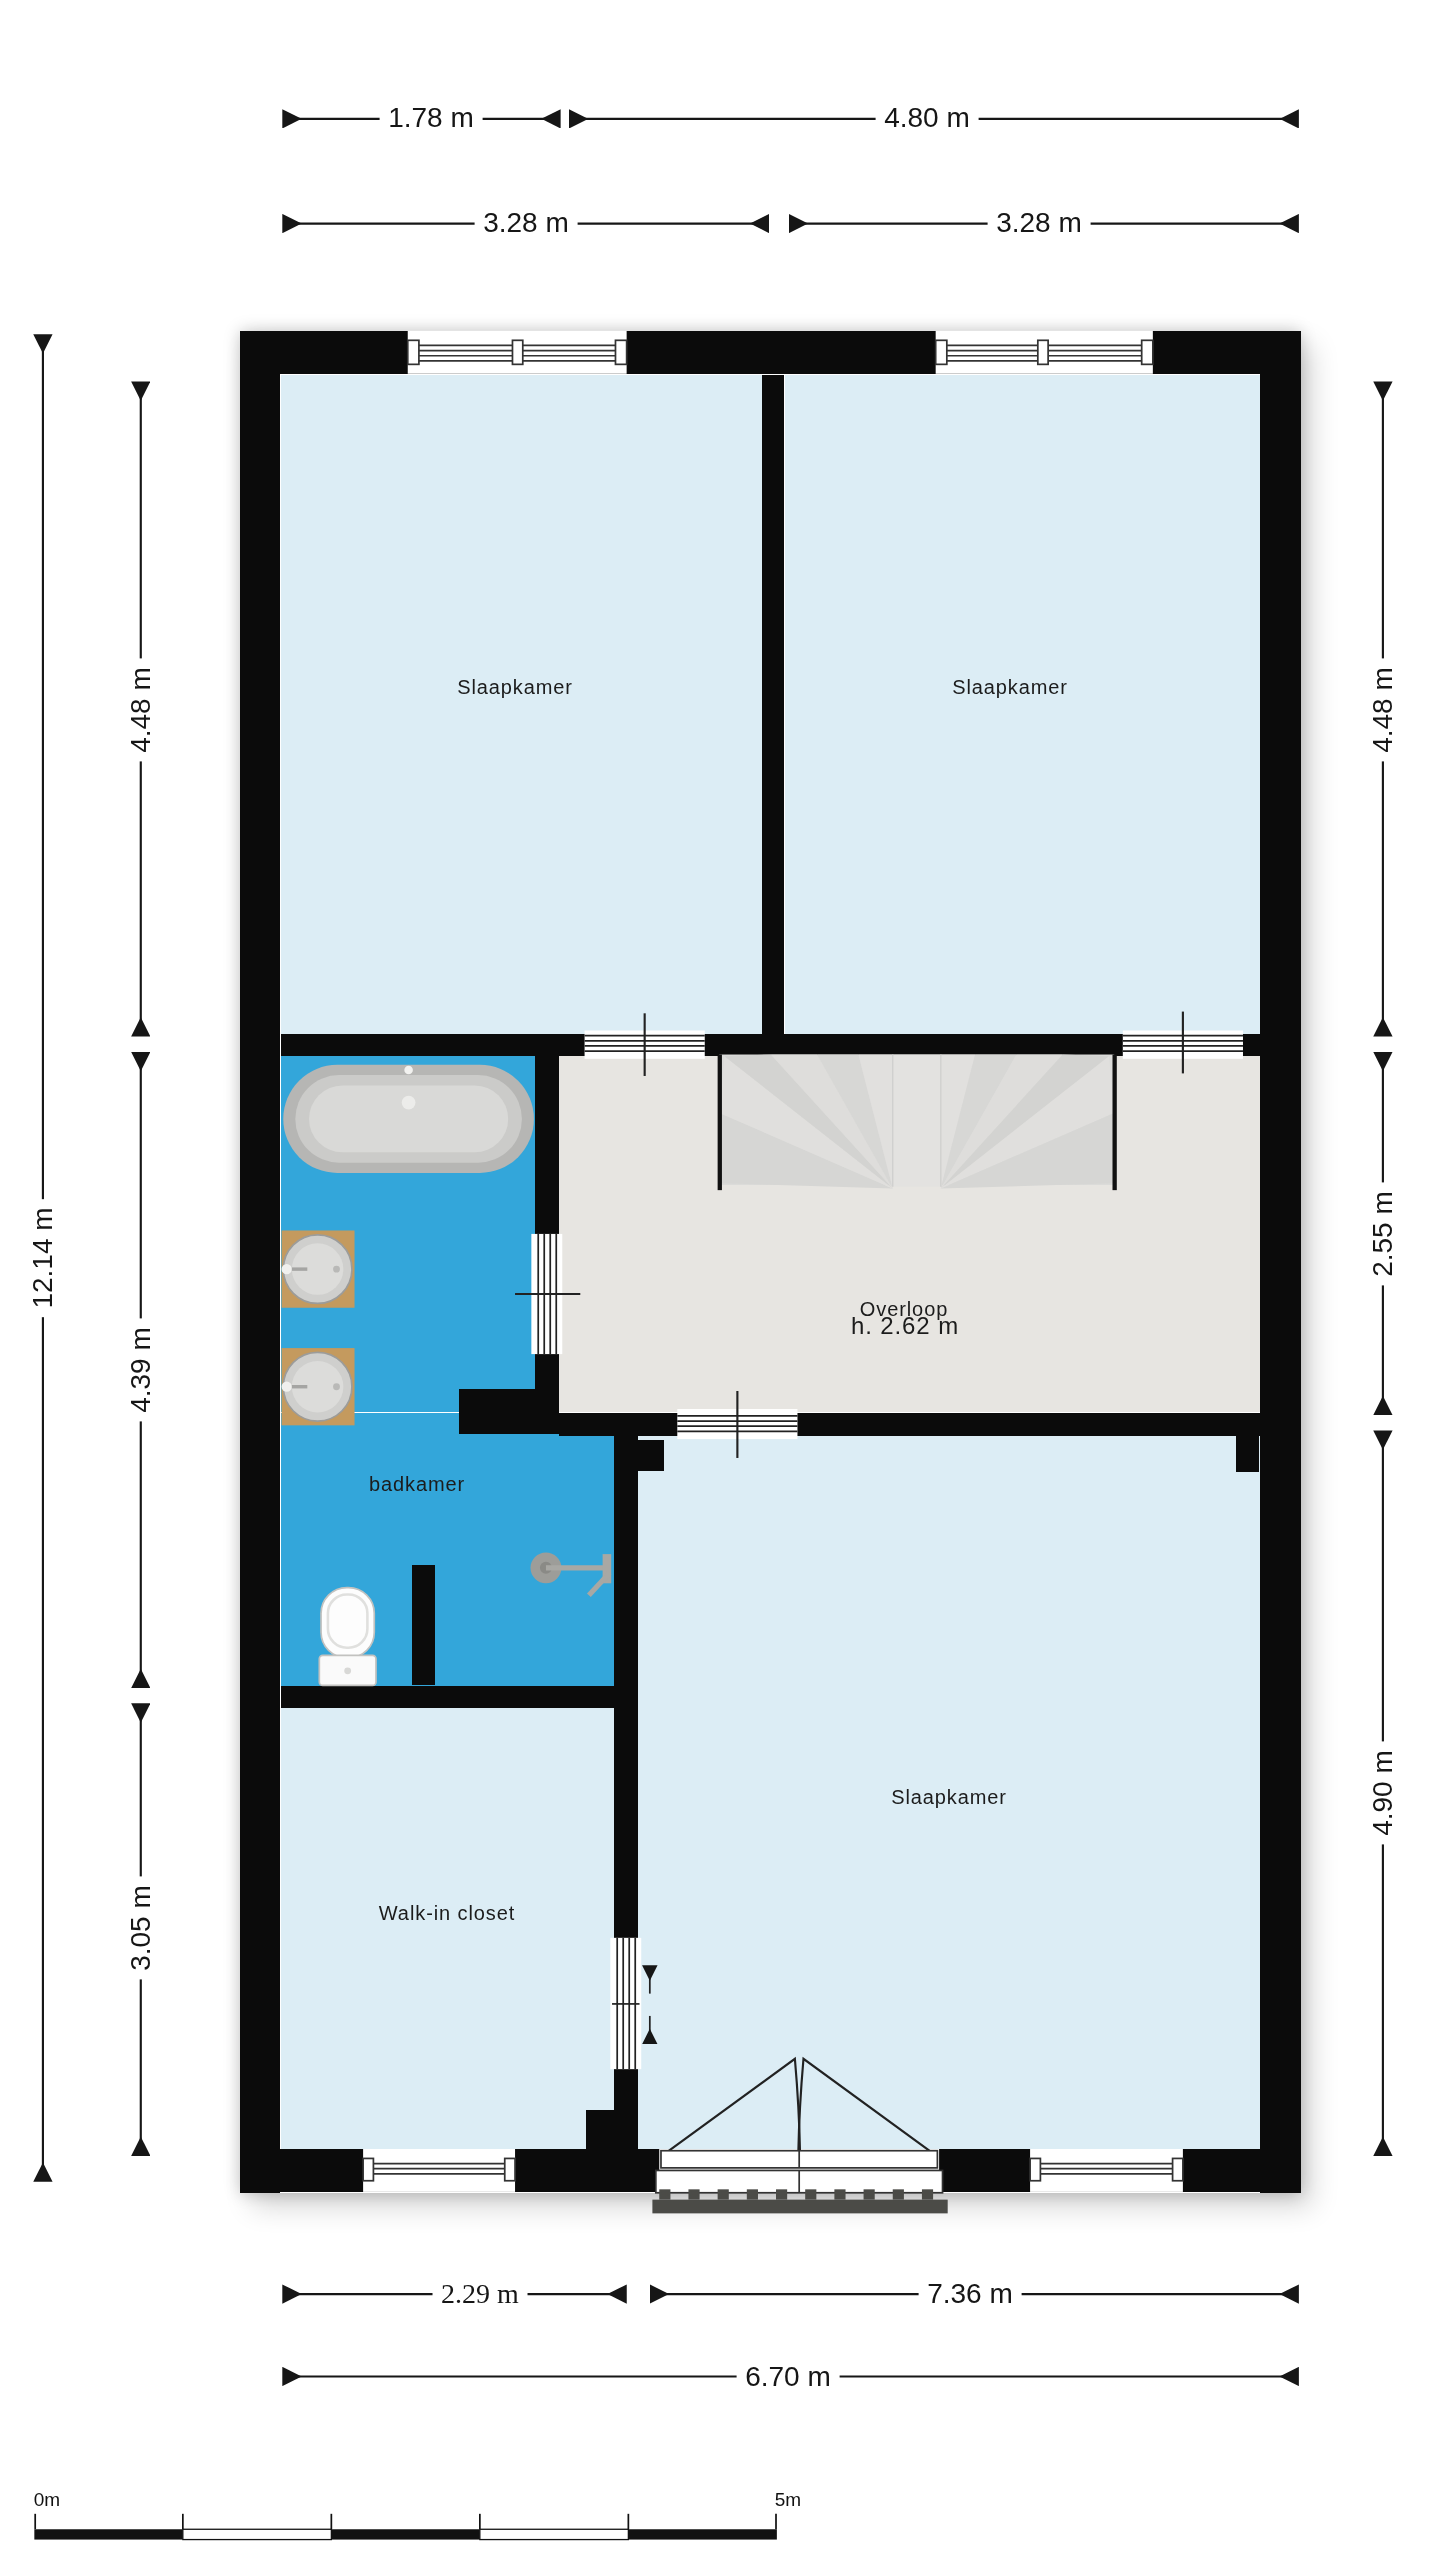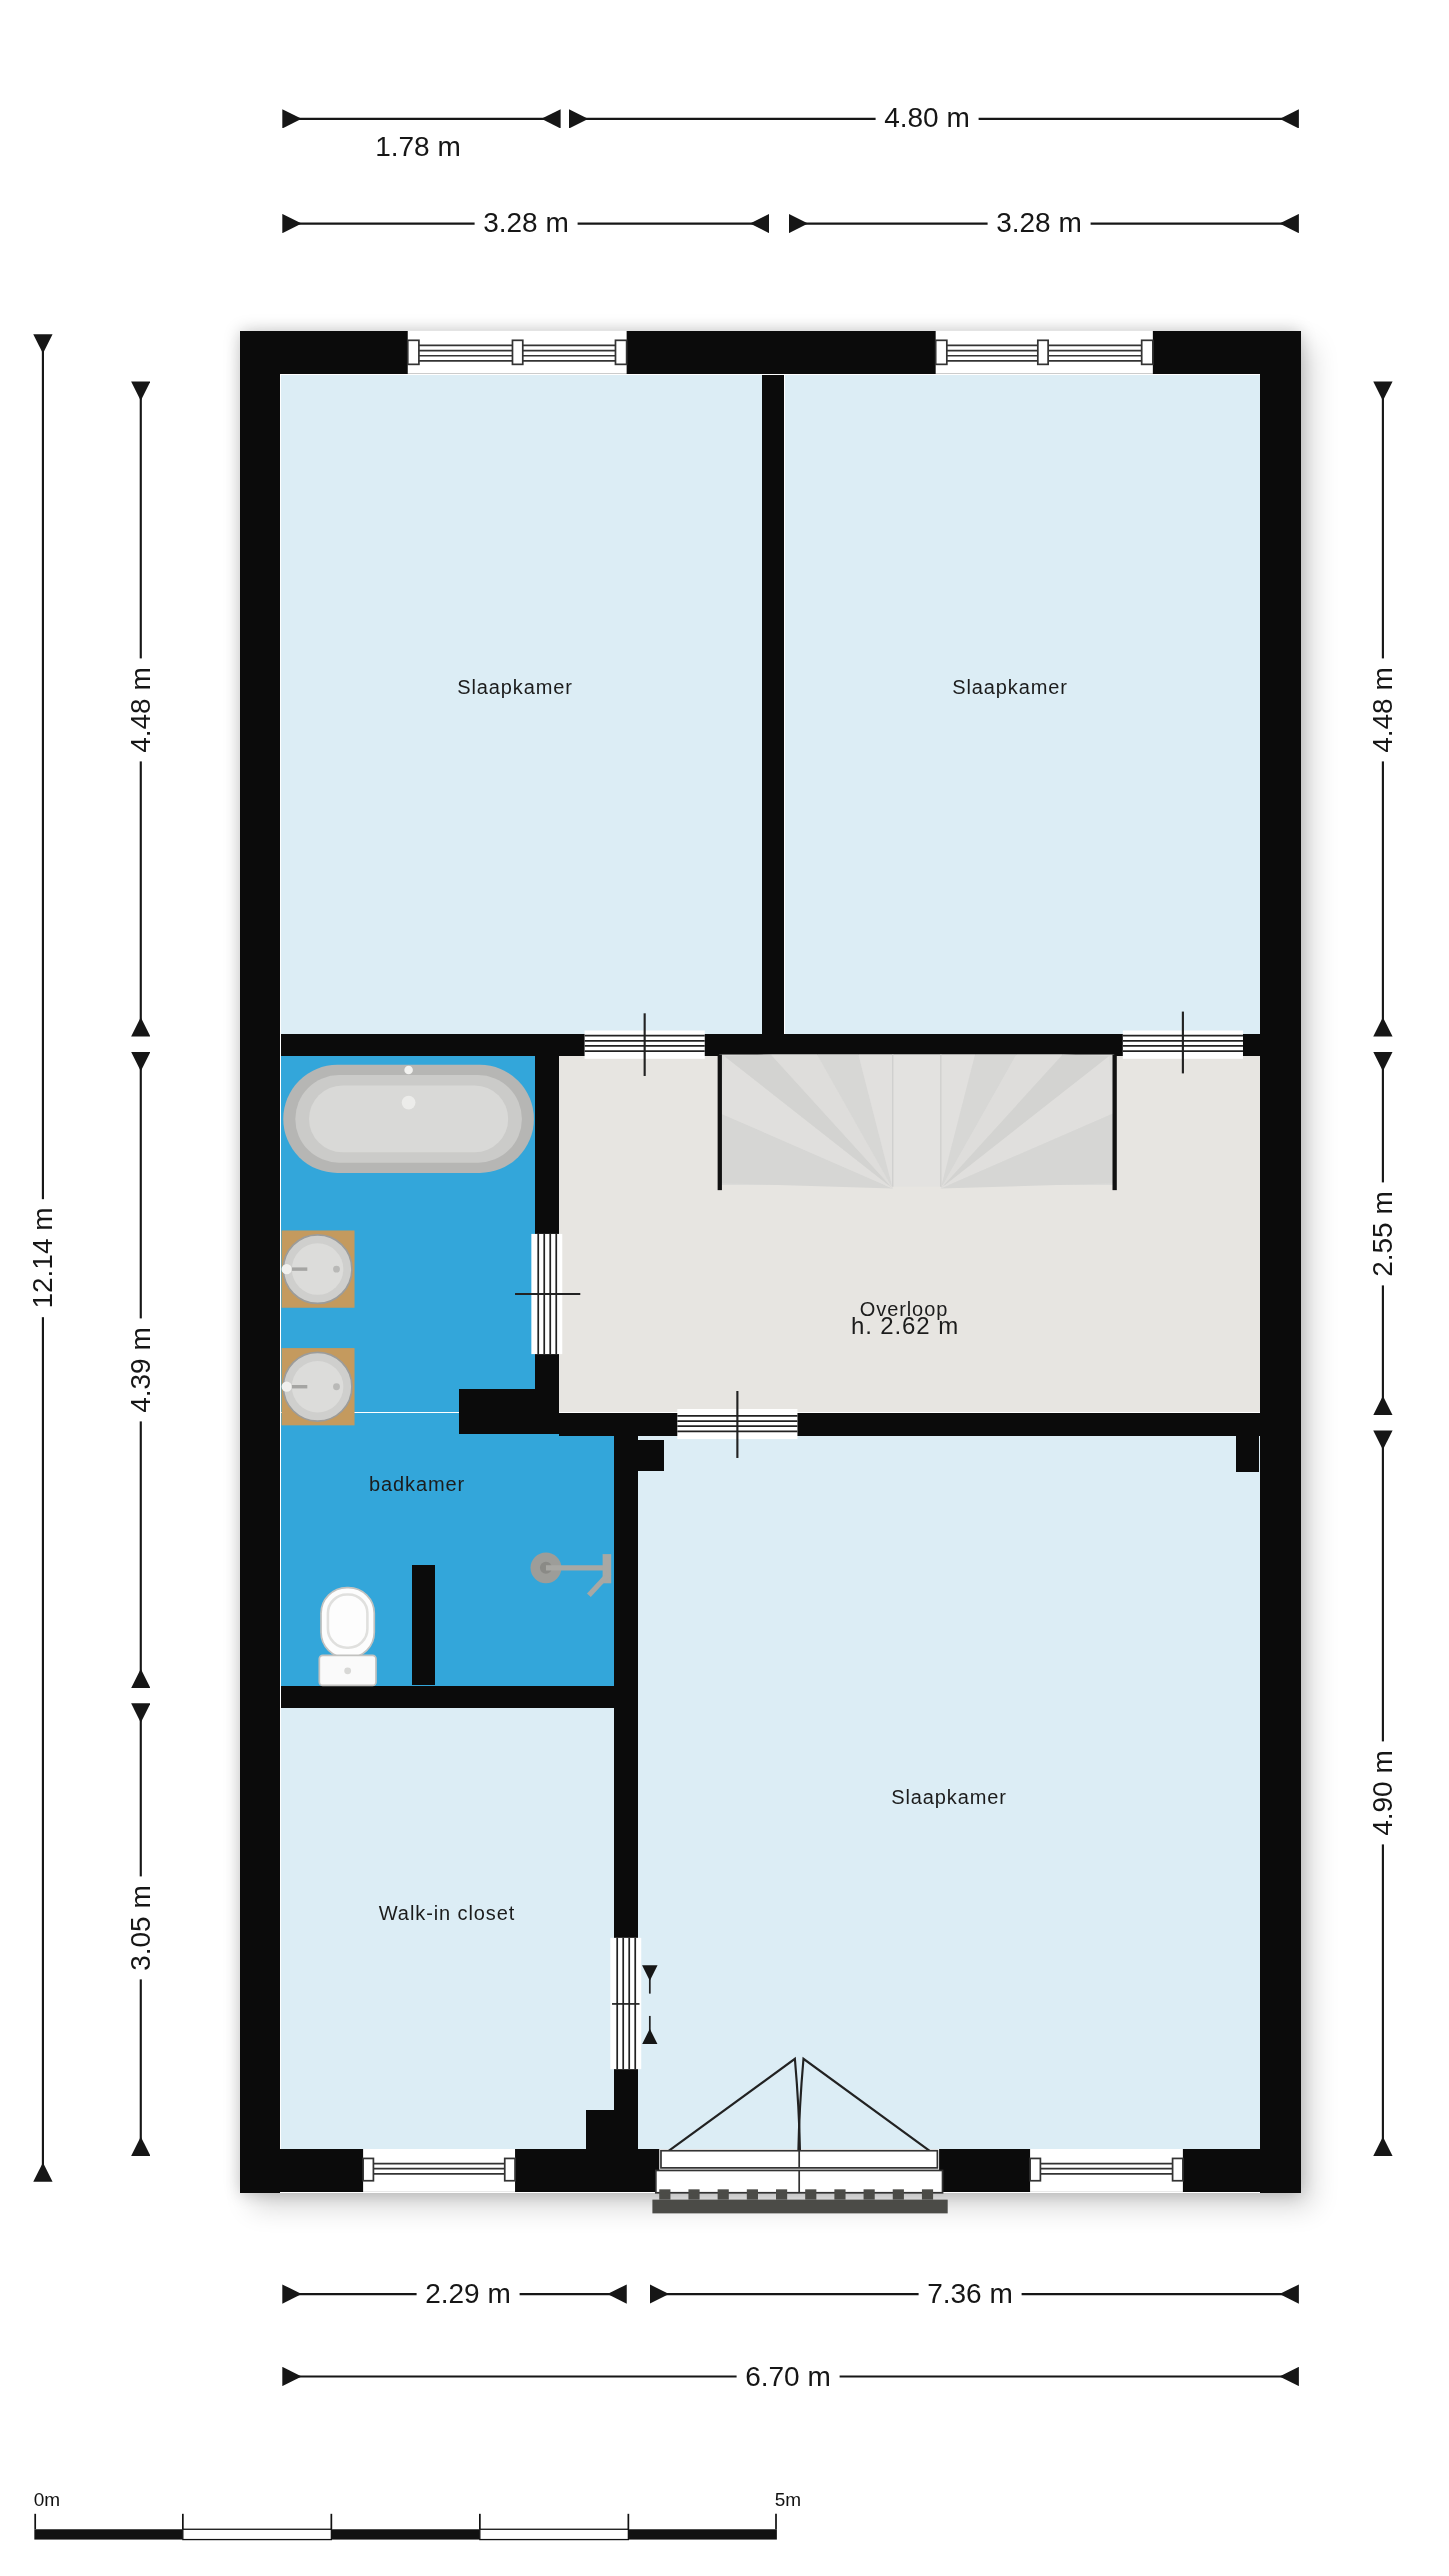--- a/index.html
+++ b/index.html
@@ -258,35 +258,35 @@
   </svg>
 
   <div class="lbl" style="left:515px;top:687px;">Slaapkamer</div>
   <div class="lbl" style="left:1010px;top:687px;">Slaapkamer</div>
   <div class="lbl" style="left:904px;top:1273px;margin-top:36px;">Overloop</div>
   <div class="lbl sub" style="left:905px;top:1326px;">h. 2.62 m</div>
   <div class="lbl" style="left:417px;top:1484px;">badkamer</div>
   <div class="lbl" style="left:447px;top:1913px;">Walk-in closet</div>
   <div class="lbl" style="left:949px;top:1797px;">Slaapkamer</div>
 
-  <div class="dim" style="left:418px;top:118px;margin-top:29px;">1.78 m</div>
+  <div class="dim" style="left:431px;top:118px;">1.78 m</div>
   <div class="dim" style="left:927px;top:118px;">4.80 m</div>
   <div class="dim" style="left:526px;top:223px;">3.28 m</div>
   <div class="dim" style="left:1039px;top:223px;">3.28 m</div>
 
   <div class="dim vert" style="left:43px;top:1258px;">12.14 m</div>
   <div class="dim vert" style="left:141px;top:710px;">4.48 m</div>
   <div class="dim vert" style="left:141px;top:1370px;">4.39 m</div>
   <div class="dim vert" style="left:141px;top:1928px;">3.05 m</div>
 
   <div class="dim vert" style="left:1383px;top:710px;">4.48 m</div>
   <div class="dim vert" style="left:1383px;top:1234px;">2.55 m</div>
   <div class="dim vert" style="left:1383px;top:1793px;">4.90 m</div>
 
-  <div class="dim" style="left:468px;top:2294px;">2.29 m</div>
+  <div class="dim" style="left:480px;top:2294px;font-family:Liberation Serif, serif;">2.29 m</div>
   <div class="dim" style="left:970px;top:2294px;">7.36 m</div>
   <div class="dim" style="left:788px;top:2377px;">6.70 m</div>
 
   <div class="scl" style="left:47px;top:2500px;text-align:center;">0m</div>
   <div class="scl" style="left:788px;top:2500px;">5m</div>
 
 </div>
 
 
 </body></html>

